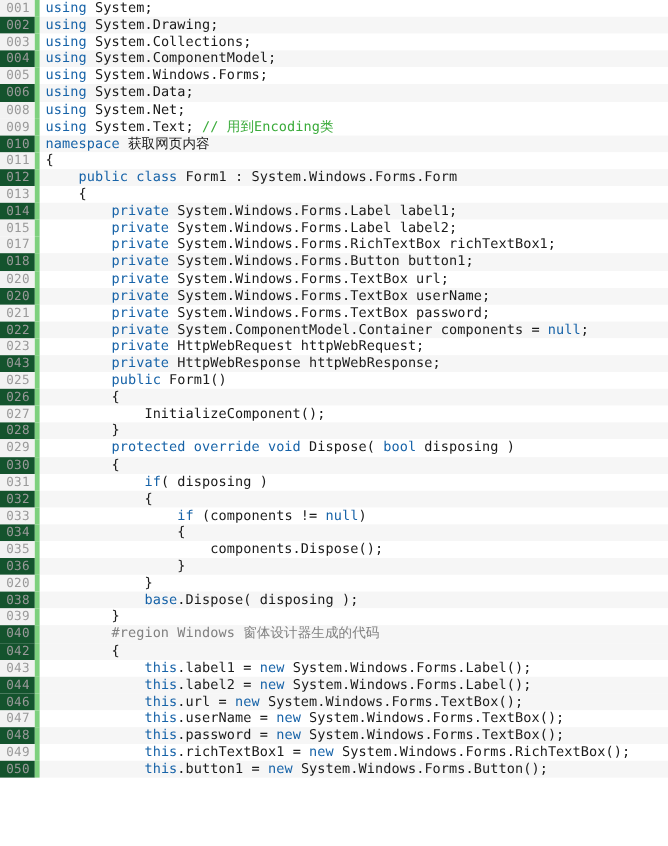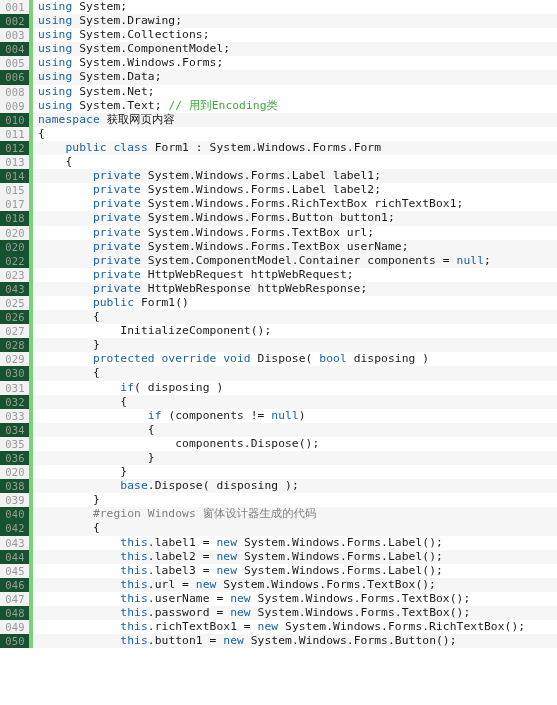--- a/index.html
+++ b/index.html
@@ -84,20 +84,21 @@
     <div class="code-line alt"><div class="gutter">010</div><div class="marker"></div><div class="spacer"></div><div class="code-text"><span class="kw">namespace</span><span class="pln"> 获取网页内容</span></div></div>
     <div class="code-line"><div class="gutter">011</div><div class="marker"></div><div class="spacer"></div><div class="code-text"><span class="pln">{</span></div></div>
     <div class="code-line alt"><div class="gutter">012</div><div class="marker"></div><div class="spacer"></div><div class="code-text"><span class="pln">    </span><span class="kw">public class</span><span class="pln"> Form1 : System.Windows.Forms.Form</span></div></div>
     <div class="code-line"><div class="gutter">013</div><div class="marker"></div><div class="spacer"></div><div class="code-text"><span class="pln">    {</span></div></div>
     <div class="code-line alt"><div class="gutter">014</div><div class="marker"></div><div class="spacer"></div><div class="code-text"><span class="pln">        </span><span class="kw">private</span><span class="pln"> System.Windows.Forms.Label label1;</span></div></div>
     <div class="code-line"><div class="gutter">015</div><div class="marker"></div><div class="spacer"></div><div class="code-text"><span class="pln">        </span><span class="kw">private</span><span class="pln"> System.Windows.Forms.Label label2;</span></div></div>
     <div class="code-line"><div class="gutter">017</div><div class="marker"></div><div class="spacer"></div><div class="code-text"><span class="pln">        </span><span class="kw">private</span><span class="pln"> System.Windows.Forms.RichTextBox richTextBox1;</span></div></div>
     <div class="code-line alt"><div class="gutter">018</div><div class="marker"></div><div class="spacer"></div><div class="code-text"><span class="pln">        </span><span class="kw">private</span><span class="pln"> System.Windows.Forms.Button button1;</span></div></div>
     <div class="code-line"><div class="gutter">020</div><div class="marker"></div><div class="spacer"></div><div class="code-text"><span class="pln">        </span><span class="kw">private</span><span class="pln"> System.Windows.Forms.TextBox url;</span></div></div>
     <div class="code-line alt"><div class="gutter">020</div><div class="marker"></div><div class="spacer"></div><div class="code-text"><span class="pln">        </span><span class="kw">private</span><span class="pln"> System.Windows.Forms.TextBox userName;</span></div></div>
+    <div class="code-line"><div class="gutter">021</div><div class="marker"></div><div class="spacer"></div><div class="code-text"><span class="pln">        </span><span class="kw">private</span><span class="pln"> System.Windows.Forms.TextBox password;</span></div></div>
     <div class="code-line alt"><div class="gutter">022</div><div class="marker"></div><div class="spacer"></div><div class="code-text"><span class="pln">        </span><span class="kw">private</span><span class="pln"> System.ComponentModel.Container components = </span><span class="kw">null</span><span class="pln">;</span></div></div>
     <div class="code-line"><div class="gutter">023</div><div class="marker"></div><div class="spacer"></div><div class="code-text"><span class="pln">        </span><span class="kw">private</span><span class="pln"> HttpWebRequest httpWebRequest;</span></div></div>
     <div class="code-line alt"><div class="gutter">043</div><div class="marker"></div><div class="spacer"></div><div class="code-text"><span class="pln">        </span><span class="kw">private</span><span class="pln"> HttpWebResponse httpWebResponse;</span></div></div>
     <div class="code-line"><div class="gutter">025</div><div class="marker"></div><div class="spacer"></div><div class="code-text"><span class="pln">        </span><span class="kw">public</span><span class="pln"> Form1()</span></div></div>
     <div class="code-line alt"><div class="gutter">026</div><div class="marker"></div><div class="spacer"></div><div class="code-text"><span class="pln">        {</span></div></div>
     <div class="code-line"><div class="gutter">027</div><div class="marker"></div><div class="spacer"></div><div class="code-text"><span class="pln">            InitializeComponent();</span></div></div>
     <div class="code-line alt"><div class="gutter">028</div><div class="marker"></div><div class="spacer"></div><div class="code-text"><span class="pln">        }</span></div></div>
     <div class="code-line"><div class="gutter">029</div><div class="marker"></div><div class="spacer"></div><div class="code-text"><span class="pln">        </span><span class="kw">protected override void</span><span class="pln"> Dispose( </span><span class="kw">bool</span><span class="pln"> disposing )</span></div></div>
     <div class="code-line alt"><div class="gutter">030</div><div class="marker"></div><div class="spacer"></div><div class="code-text"><span class="pln">        {</span></div></div>
     <div class="code-line"><div class="gutter">031</div><div class="marker"></div><div class="spacer"></div><div class="code-text"><span class="pln">            </span><span class="kw">if</span><span class="pln">( disposing )</span></div></div>
@@ -106,19 +107,18 @@
     <div class="code-line alt"><div class="gutter">034</div><div class="marker"></div><div class="spacer"></div><div class="code-text"><span class="pln">                {</span></div></div>
     <div class="code-line"><div class="gutter">035</div><div class="marker"></div><div class="spacer"></div><div class="code-text"><span class="pln">                    components.Dispose();</span></div></div>
     <div class="code-line alt"><div class="gutter">036</div><div class="marker"></div><div class="spacer"></div><div class="code-text"><span class="pln">                }</span></div></div>
     <div class="code-line"><div class="gutter">020</div><div class="marker"></div><div class="spacer"></div><div class="code-text"><span class="pln">            }</span></div></div>
     <div class="code-line alt"><div class="gutter">038</div><div class="marker"></div><div class="spacer"></div><div class="code-text"><span class="pln">            </span><span class="kw">base</span><span class="pln">.Dispose( disposing );</span></div></div>
     <div class="code-line"><div class="gutter">039</div><div class="marker"></div><div class="spacer"></div><div class="code-text"><span class="pln">        }</span></div></div>
     <div class="code-line alt"><div class="gutter">040</div><div class="marker"></div><div class="spacer"></div><div class="code-text"><span class="reg">        #region Windows 窗体设计器生成的代码</span></div></div>
     <div class="code-line alt"><div class="gutter">042</div><div class="marker"></div><div class="spacer"></div><div class="code-text"><span class="pln">        {</span></div></div>
     <div class="code-line"><div class="gutter">043</div><div class="marker"></div><div class="spacer"></div><div class="code-text"><span class="pln">            </span><span class="kw">this</span><span class="pln">.label1 = </span><span class="kw">new</span><span class="pln"> System.Windows.Forms.Label();</span></div></div>
     <div class="code-line alt"><div class="gutter">044</div><div class="marker"></div><div class="spacer"></div><div class="code-text"><span class="pln">            </span><span class="kw">this</span><span class="pln">.label2 = </span><span class="kw">new</span><span class="pln"> System.Windows.Forms.Label();</span></div></div>
-    <div class="code-line"><div class="gutter">045</div><div class="marker"></div><div class="spacer"></div><div class="code-text"><span class="pln">            </span><span class="kw">this</span><span class="pln">.label3 = </span><span class="kw">new</span><span class="pln"> System.Windows.Forms.Label();</span></div></div>
     <div class="code-line alt"><div class="gutter">046</div><div class="marker"></div><div class="spacer"></div><div class="code-text"><span class="pln">            </span><span class="kw">this</span><span class="pln">.url = </span><span class="kw">new</span><span class="pln"> System.Windows.Forms.TextBox();</span></div></div>
     <div class="code-line"><div class="gutter">047</div><div class="marker"></div><div class="spacer"></div><div class="code-text"><span class="pln">            </span><span class="kw">this</span><span class="pln">.userName = </span><span class="kw">new</span><span class="pln"> System.Windows.Forms.TextBox();</span></div></div>
     <div class="code-line alt"><div class="gutter">048</div><div class="marker"></div><div class="spacer"></div><div class="code-text"><span class="pln">            </span><span class="kw">this</span><span class="pln">.password = </span><span class="kw">new</span><span class="pln"> System.Windows.Forms.TextBox();</span></div></div>
     <div class="code-line"><div class="gutter">049</div><div class="marker"></div><div class="spacer"></div><div class="code-text"><span class="pln">            </span><span class="kw">this</span><span class="pln">.richTextBox1 = </span><span class="kw">new</span><span class="pln"> System.Windows.Forms.RichTextBox();</span></div></div>
     <div class="code-line alt"><div class="gutter">050</div><div class="marker"></div><div class="spacer"></div><div class="code-text"><span class="pln">            </span><span class="kw">this</span><span class="pln">.button1 = </span><span class="kw">new</span><span class="pln"> System.Windows.Forms.Button();</span></div></div>
   </div>
 
 </body></html>

